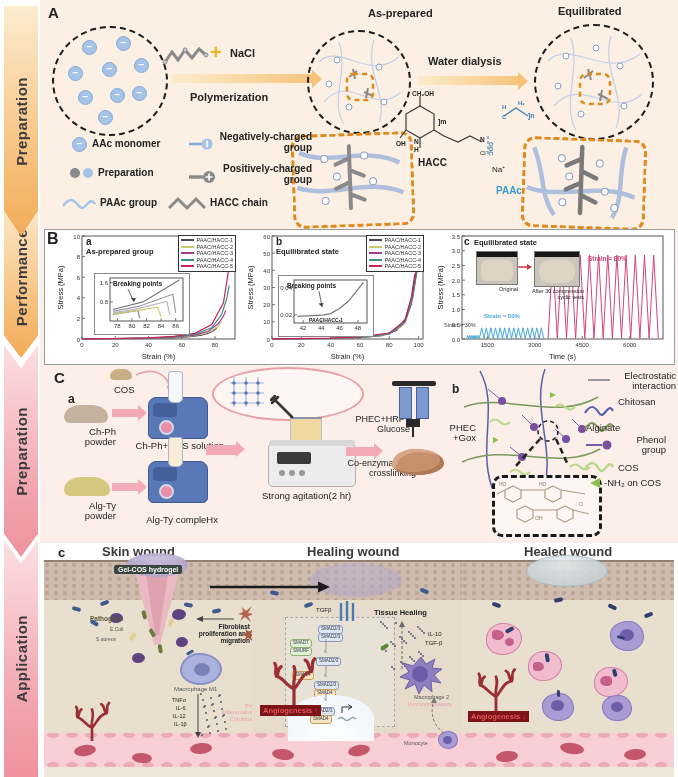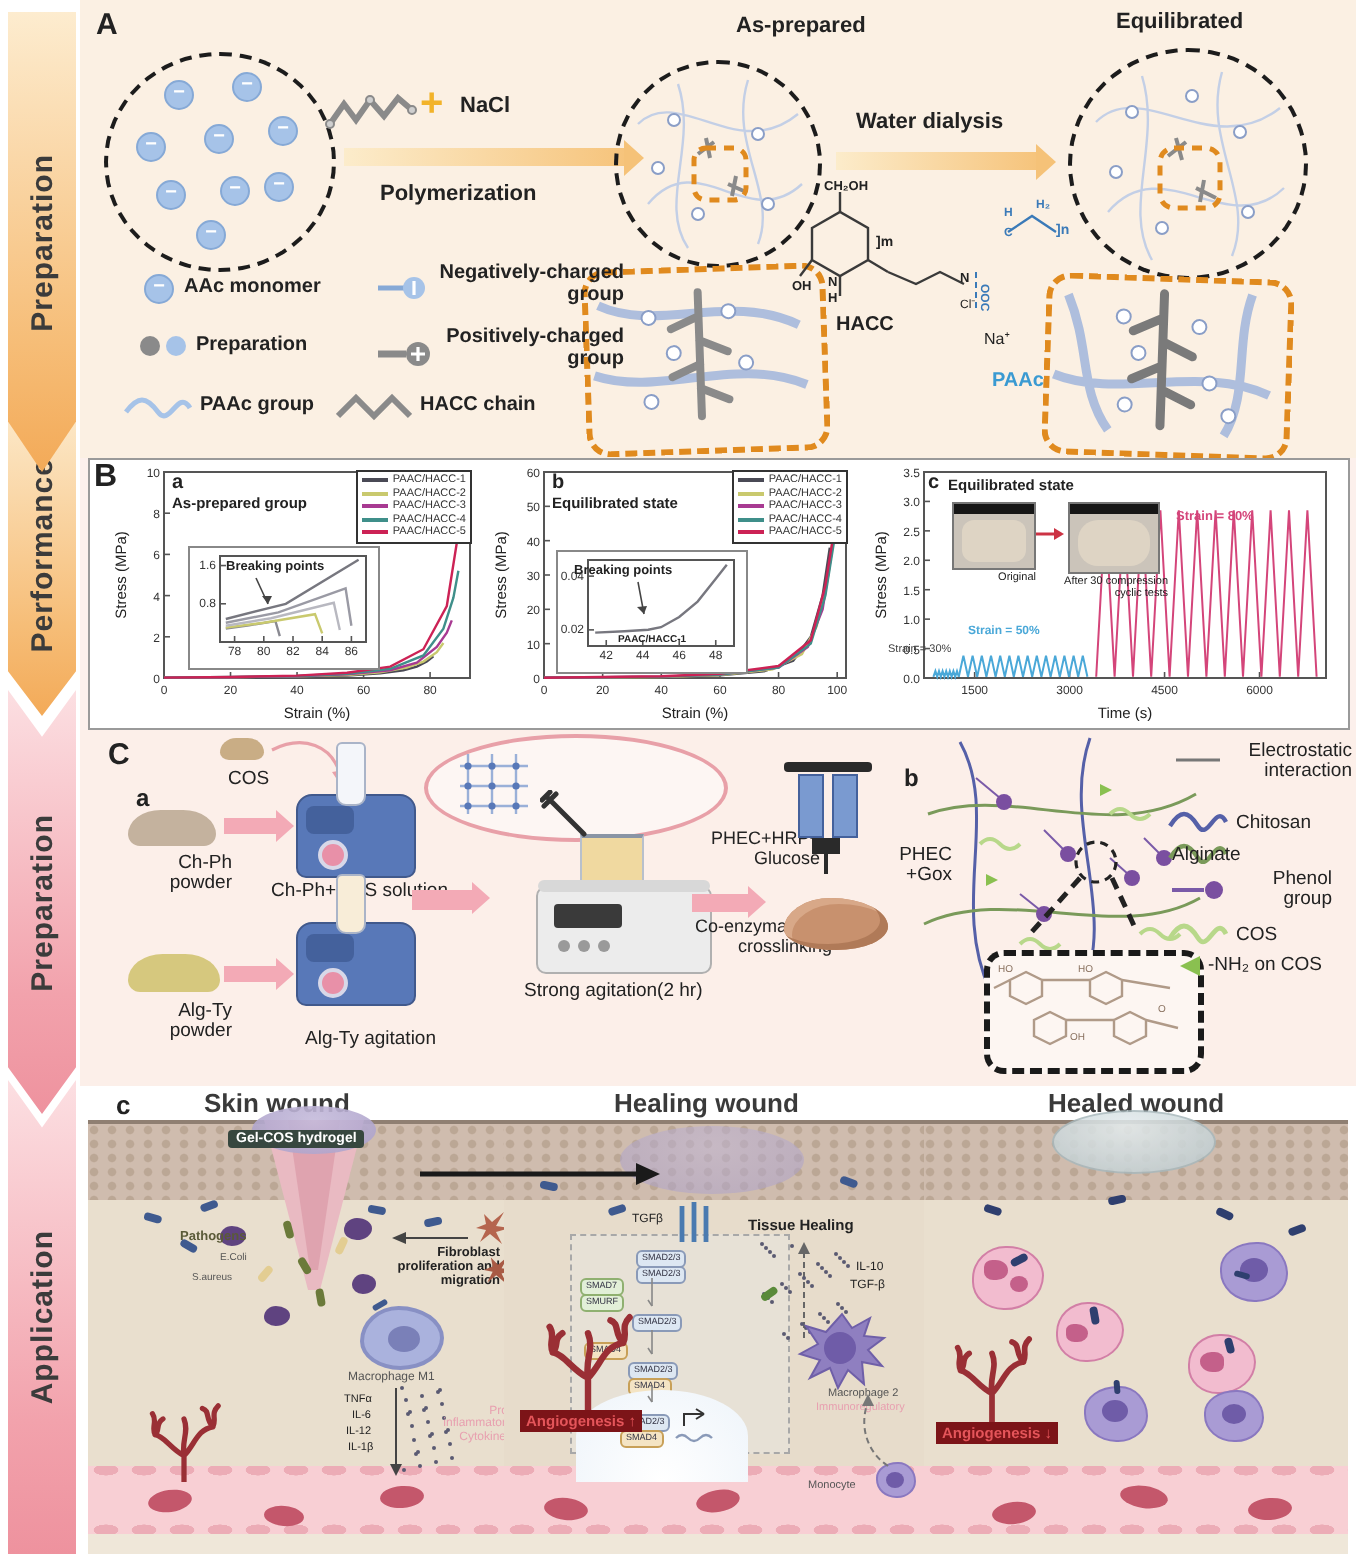--- a/index.html
+++ b/index.html
@@ -455,21 +455,21 @@
 
     <div class="abs" style="left:24px;top:112px;width:46px;height:19px;background:#d6c87e;border-radius:50% 50% 8px 8px/90% 90% 8px 8px;"></div>
     <span class="t tc" style="left:16px;top:136px;width:60px;font-size:9.5px;"><span>Alg-Ty powder</span></span>
     <div class="arrowR" style="left:72px;top:118px;width:26px;"></div>
 
     <div class="abs" style="left:108px;top:96px;width:58px;height:40px;background:#5878b8;border-radius:8px 8px 5px 5px;border:1px solid #41598c;">
       <div class="abs" style="left:4px;top:5px;width:24px;height:14px;background:#44619c;border-radius:4px;"></div>
       <div class="abs" style="left:10px;top:22px;width:11px;height:11px;border-radius:50%;background:#e890a8;border:2px solid #d8d8e8;"></div>
     </div>
     <div class="abs" style="left:128px;top:72px;width:13px;height:28px;background:#f8edd8;border:1px solid #aab4c8;border-radius:3px 3px 5px 5px;"></div>
-    <span class="t tc" style="left:98px;top:150px;width:80px;font-size:9.5px;"><span>Alg-Ty agitation</span></span>
+    <span class="t tc" style="left:98px;top:150px;width:80px;font-size:9.5px;"><span>Alg-Ty compleHx</span></span>
 
     <div class="arrowR" style="left:166px;top:80px;width:30px;height:10px;"></div>
 
     <div class="abs" style="left:172px;top:2px;width:148px;height:50px;border:2px solid #e8a0a8;border-radius:50%;background:#fdf6f3;"></div>
     <svg class="abs" style="left:186px;top:10px;" width="42" height="34" viewBox="0 0 42 34">
       <path d="M4,8 L38,8 M4,18 L38,18 M4,28 L38,28 M8,2 L8,32 M20,2 L20,32 M32,2 L32,32" stroke="#9ab0d8" stroke-width="1.2"></path>
       <circle cx="8" cy="8" r="1.8" fill="#5878b8"></circle>
         <circle cx="20" cy="8" r="1.8" fill="#5878b8"></circle>
         <circle cx="32" cy="8" r="1.8" fill="#5878b8"></circle>
         <circle cx="8" cy="18" r="1.8" fill="#5878b8"></circle>
@@ -547,21 +547,21 @@
       </svg>
     </div>
 
     <svg class="abs" style="left:548px;top:12px;" width="22" height="6" viewBox="0 0 22 6">
         <line x1="0" y1="3" x2="22" y2="3" stroke="#777" stroke-width="1.5"></line>
       </svg>
     <span class="t tc" style="left:566px;top:6px;width:70px;font-size:9.5px;"><span>Electrostatic interaction</span></span>
     <svg class="abs" style="left:544px;top:40px;" width="30" height="12" viewBox="0 0 30 12">
         <path d="M1,8 C6,0 10,0 15,8 C20,16 24,-4 29,6" stroke="#5560a8" stroke-width="2.2" fill="none"></path>
       </svg>
-    <span class="t" style="left:578px;top:42px;font-size:9.5px;">Chitosan</span>
+    <span class="t" style="left:578px;top:32px;font-size:9.5px;">Chitosan</span>
     <svg class="abs" style="left:544px;top:56px;" width="30" height="12" viewBox="0 0 30 12">
         <path d="M1,8 C6,0 10,0 15,8 C20,16 24,-4 29,6" stroke="#7a9a5a" stroke-width="2.2" fill="none"></path>
       </svg>
     <span class="t" style="left:546px;top:58px;font-size:9.5px;">Alginate</span>
     <svg class="abs" style="left:544px;top:74px;" width="30" height="12" viewBox="0 0 30 12">
         <line x1="2" y1="6" x2="18" y2="6" stroke="#7a5aa8" stroke-width="2"></line>
         <circle cx="23" cy="6" r="4.5" fill="#7a4fa0"></circle>
       </svg>
     <span class="t tc" style="left:576px;top:70px;width:50px;font-size:9.5px;"><span>Phenol group</span></span>
     <svg class="abs" style="left:544px;top:96px;" width="30" height="12" viewBox="0 0 30 12">

